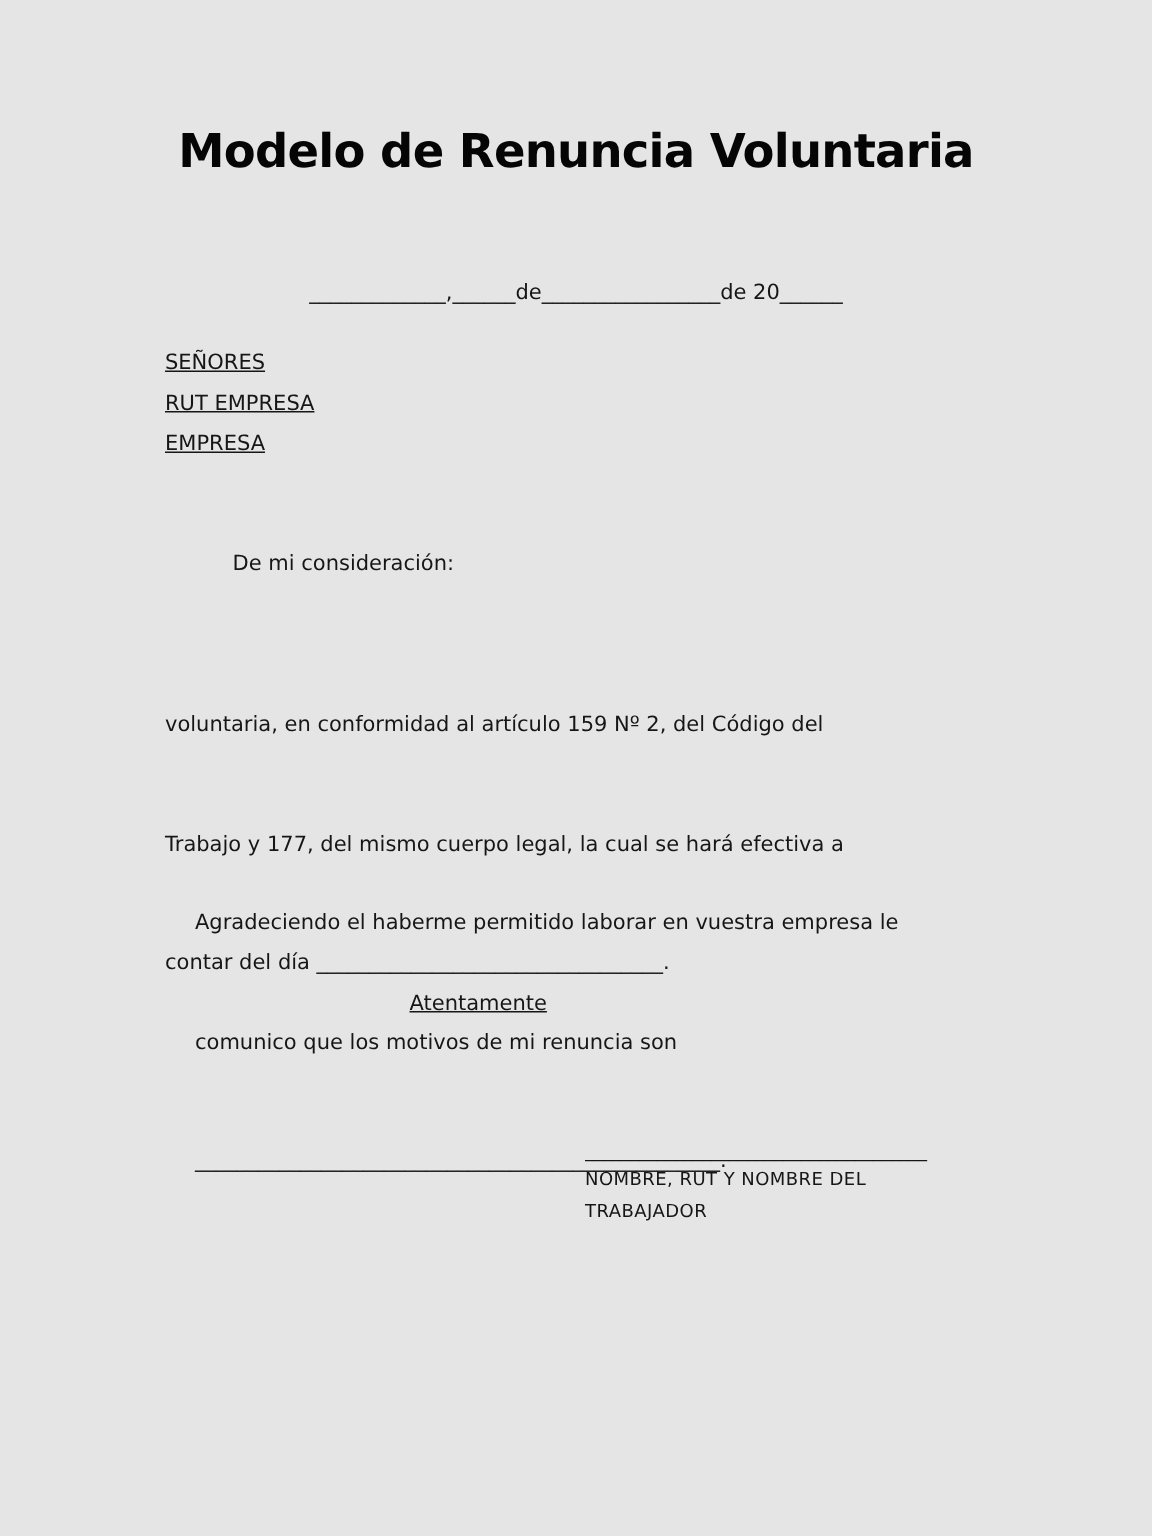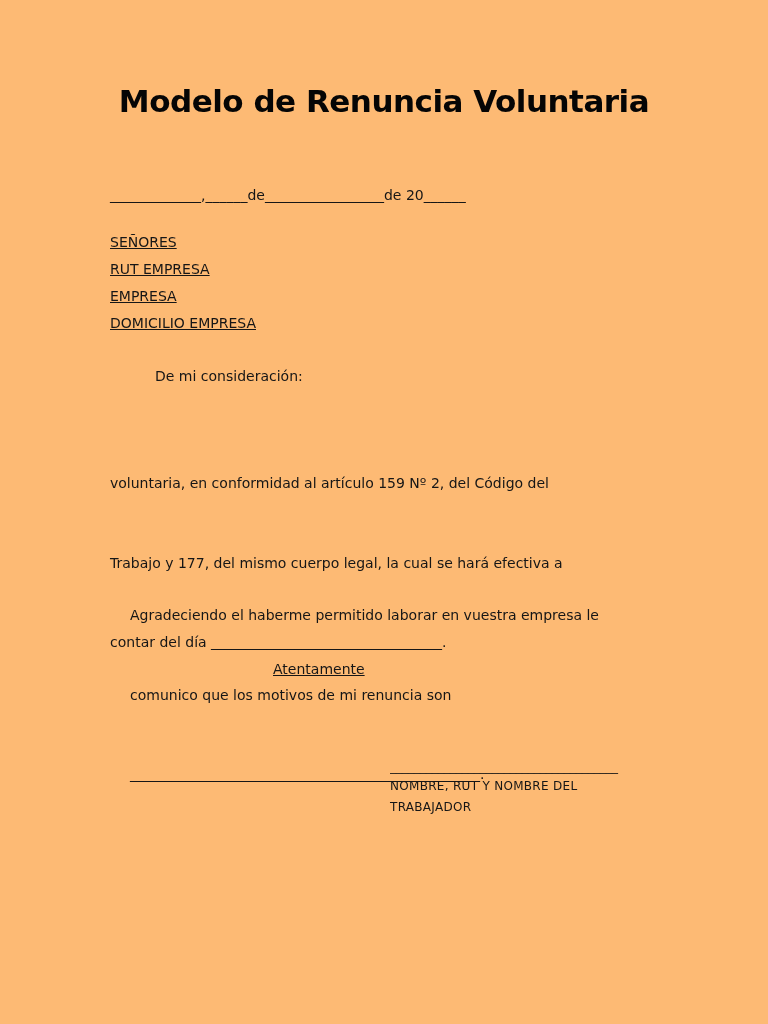--- a/index.html
+++ b/index.html
@@ -27,21 +27,21 @@
     line-height: 34px;
     font-weight: bold;
     letter-spacing: -0.5px;
     color: #050505;
   }
   .date-line {
     position: absolute;
     top: 185px;
     left: 110px;
     width: 548px;
-    text-align: left;
+    text-align: center;
     font-size: 14px;
     line-height: 20px;
     white-space: pre;
   }
   .recipient {
     position: absolute;
     top: 229px;
     left: 110px;
     font-size: 14px;
     line-height: 27px;
@@ -85,31 +85,30 @@
     overflow: hidden;
   }
   .sig-label {
     line-height: 21px;
     letter-spacing: 0.3px;
   }
 </style>
 </head>
 <body>
 
-<div class="page" style="background: #fdba74; color: rgb(22, 22, 22);">
+<div class="page" style="background: #e5e5e5; color: rgb(22, 22, 22);">
 
   <h1 class="title">Modelo de Renuncia Voluntaria</h1>
 
   <div class="date-line">_____________,______de_________________de 20______</div>
 
   <div class="recipient">
     <div>SEÑORES</div>
     <div>RUT EMPRESA</div>
     <div>EMPRESA</div>
-    <div>DOMICILIO EMPRESA</div>
   </div>
 
   <div class="salutation">De mi consideración:</div>
 
   <div class="para para-1">
     <div>voluntaria, en conformidad al artículo 159 Nº 2, del Código del</div>
     <div>Trabajo y 177, del mismo cuerpo legal, la cual se hará efectiva a</div>
     <div>contar del día _________________________________.</div>
   </div>
 

